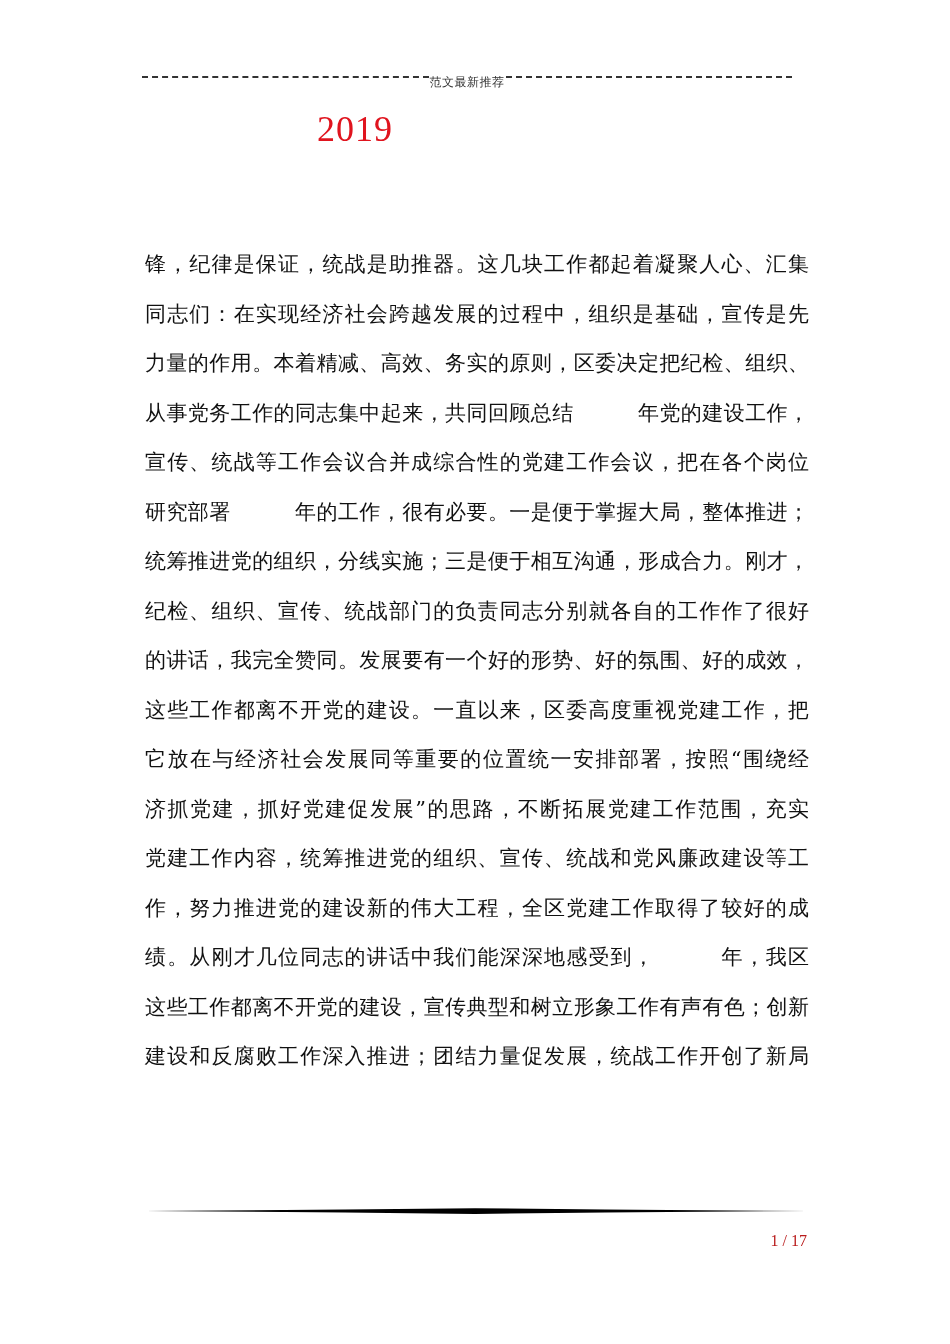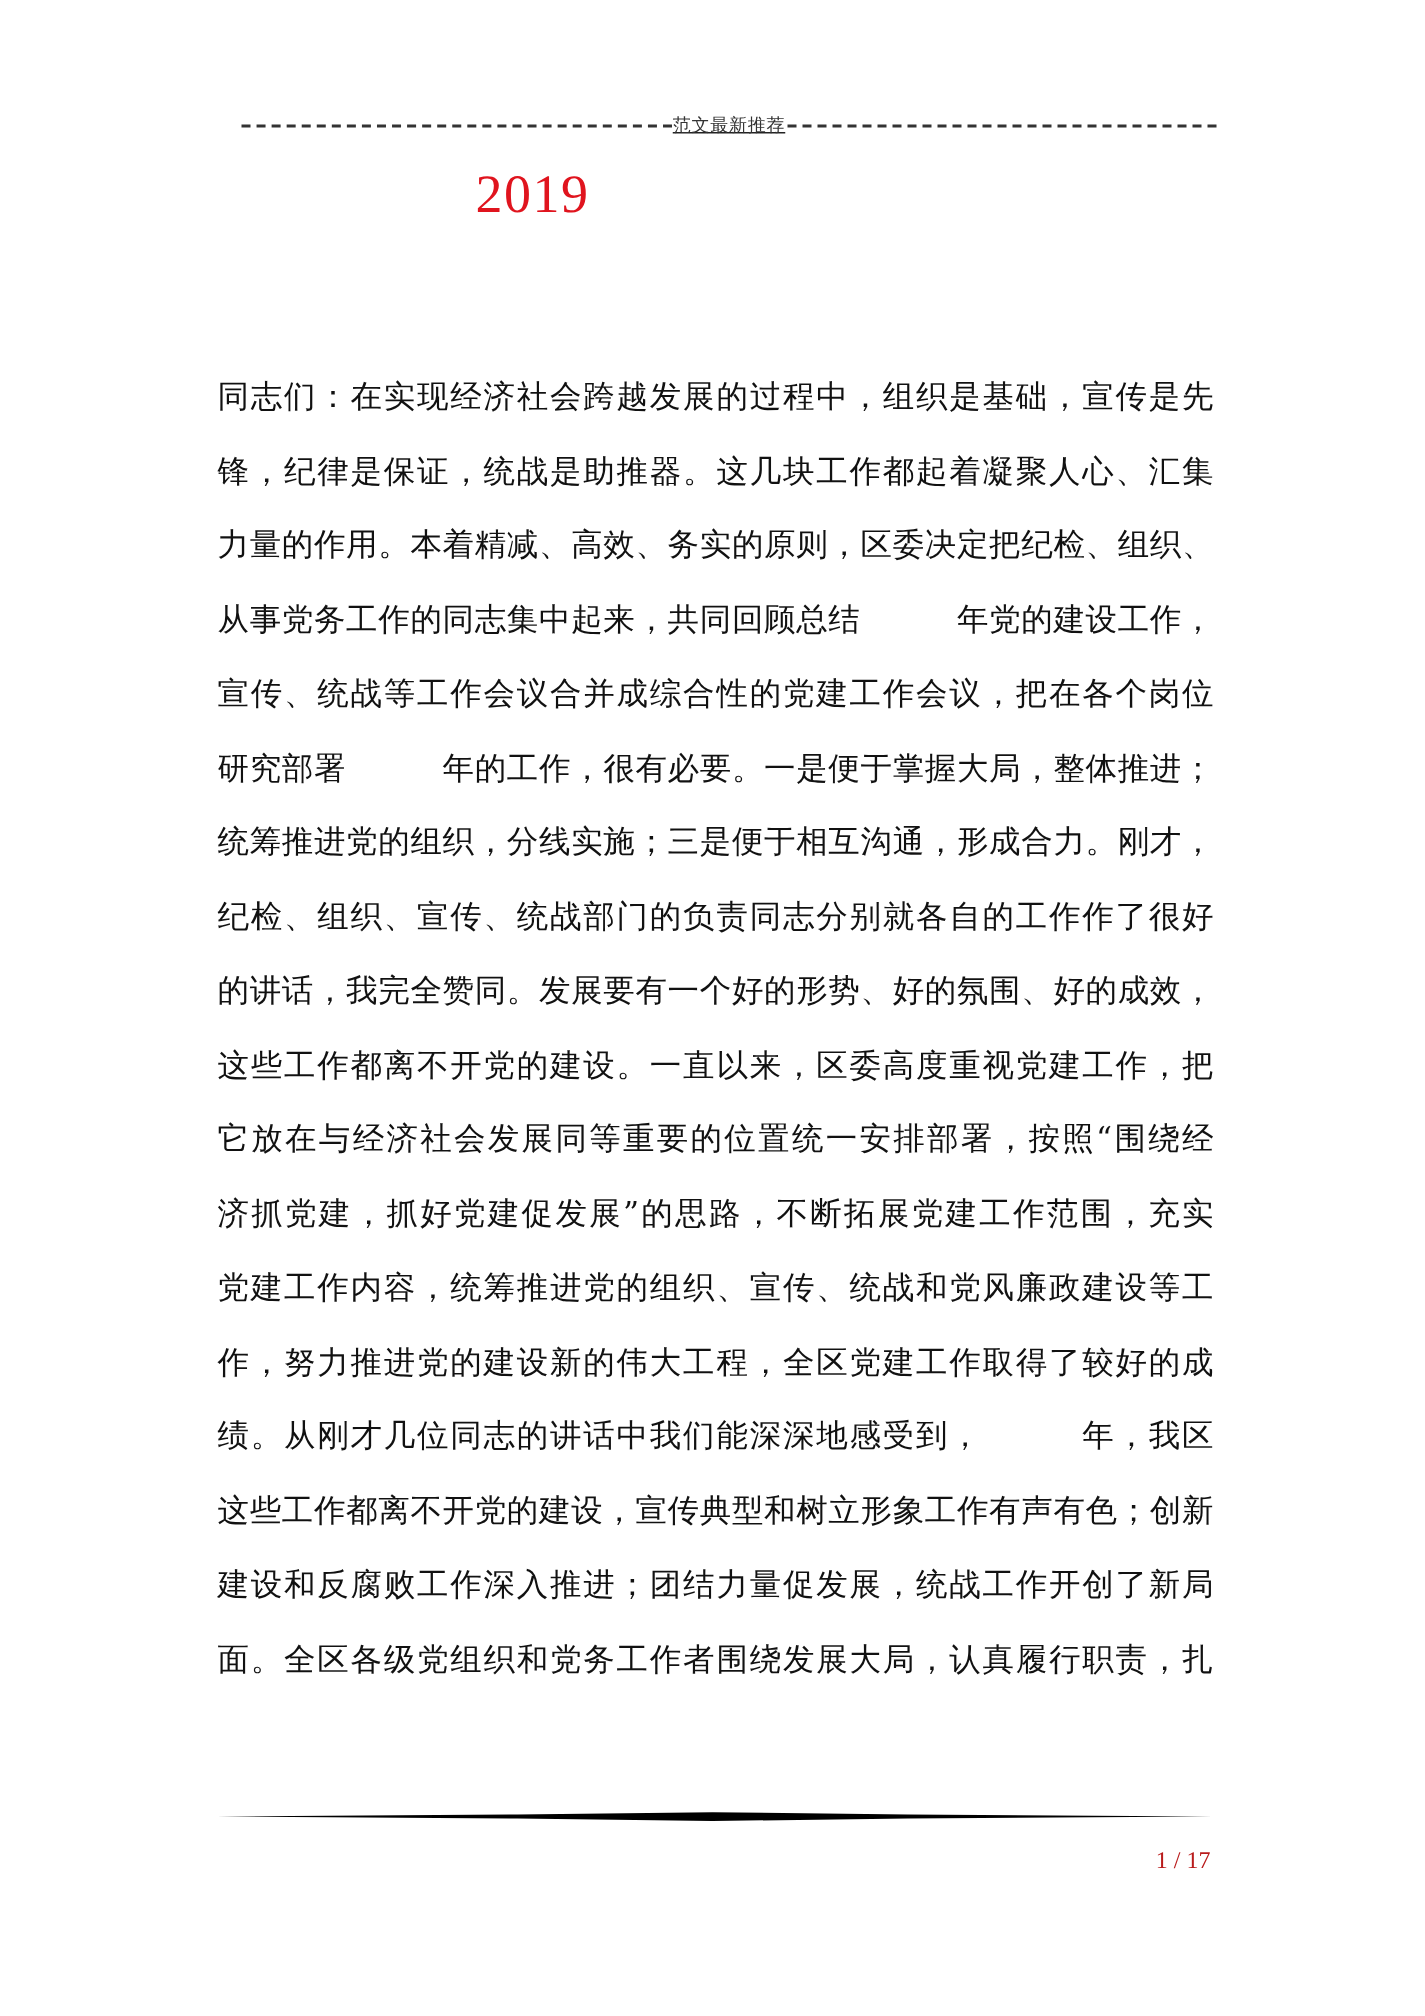--- a/index.html
+++ b/index.html
@@ -10,30 +10,28 @@
     body {
       width: 950px;
       height: 1344px;
       position: relative;
       overflow: hidden;
       font-family: "DejaVu Serif", "Liberation Serif", serif;
       color: #111111;
     }
     .page-header {
       position: absolute;
-      left: 161px;
+      left: 142px;
       top: 74px;
       width: 650px;
       height: 18px;
       display: flex;
-      align-items: center;
       font-size: 12px;
       color: #222;
       white-space: nowrap;
-      text-decoration: underline;
     }
     .page-header .dash {
       flex: 1;
       height: 0;
       border-top: 2px dashed #333;
       margin-top: 2px;
     }
     .page-header .label {
       padding: 0 1px;
       font-family: "DejaVu Sans", "Liberation Sans", sans-serif;
@@ -87,37 +85,36 @@
 
 <div class="page-header">
   <span class="dash"></span>
   <span class="label">范文最新推荐</span>
   <span class="dash"></span>
 </div>
 
 <div class="doc-title">2019</div>
 
 <div class="body-text">
+  <div class="body-line">锋，纪律是保证，统战是助推器。这几块工作都起着凝聚人心、汇集</div>
   <div class="body-line">同志们：在实现经济社会跨越发展的过程中，组织是基础，宣传是先</div>
-  <div class="body-line">锋，纪律是保证，统战是助推器。这几块工作都起着凝聚人心、汇集</div>
   <div class="body-line">力量的作用。本着精减、高效、务实的原则，区委决定把纪检、组织、</div>
   <div class="body-line">从事党务工作的同志集中起来，共同回顾总结　　　年党的建设工作，</div>
   <div class="body-line">宣传、统战等工作会议合并成综合性的党建工作会议，把在各个岗位</div>
   <div class="body-line">研究部署　　　年的工作，很有必要。一是便于掌握大局，整体推进；</div>
   <div class="body-line">统筹推进党的组织，分线实施；三是便于相互沟通，形成合力。刚才，</div>
   <div class="body-line">纪检、组织、宣传、统战部门的负责同志分别就各自的工作作了很好</div>
   <div class="body-line">的讲话，我完全赞同。发展要有一个好的形势、好的氛围、好的成效，</div>
   <div class="body-line">这些工作都离不开党的建设。一直以来，区委高度重视党建工作，把</div>
   <div class="body-line">它放在与经济社会发展同等重要的位置统一安排部署，按照“围绕经</div>
   <div class="body-line">济抓党建，抓好党建促发展”的思路，不断拓展党建工作范围，充实</div>
   <div class="body-line">党建工作内容，统筹推进党的组织、宣传、统战和党风廉政建设等工</div>
   <div class="body-line">作，努力推进党的建设新的伟大工程，全区党建工作取得了较好的成</div>
   <div class="body-line">绩。从刚才几位同志的讲话中我们能深深地感受到，　　　年，我区</div>
   <div class="body-line">这些工作都离不开党的建设，宣传典型和树立形象工作有声有色；创新</div>
   <div class="body-line">建设和反腐败工作深入推进；团结力量促发展，统战工作开创了新局</div>
-  <div class="body-line">面。全区各级党组织和党务工作者围绕发展大局，认真履行职责，扎</div>
 </div>
 
 <svg class="footer-rule" viewBox="0 0 663 8" preserveAspectRatio="none">
   <path d="M0,4 L200,2.6 L330,1.2 L460,2.6 L663,4 L460,5.4 L330,7 L200,5.4 Z" fill="#000"></path>
 </svg>
 
 <div class="page-number">1 / 17</div>
 
 </body></html>

